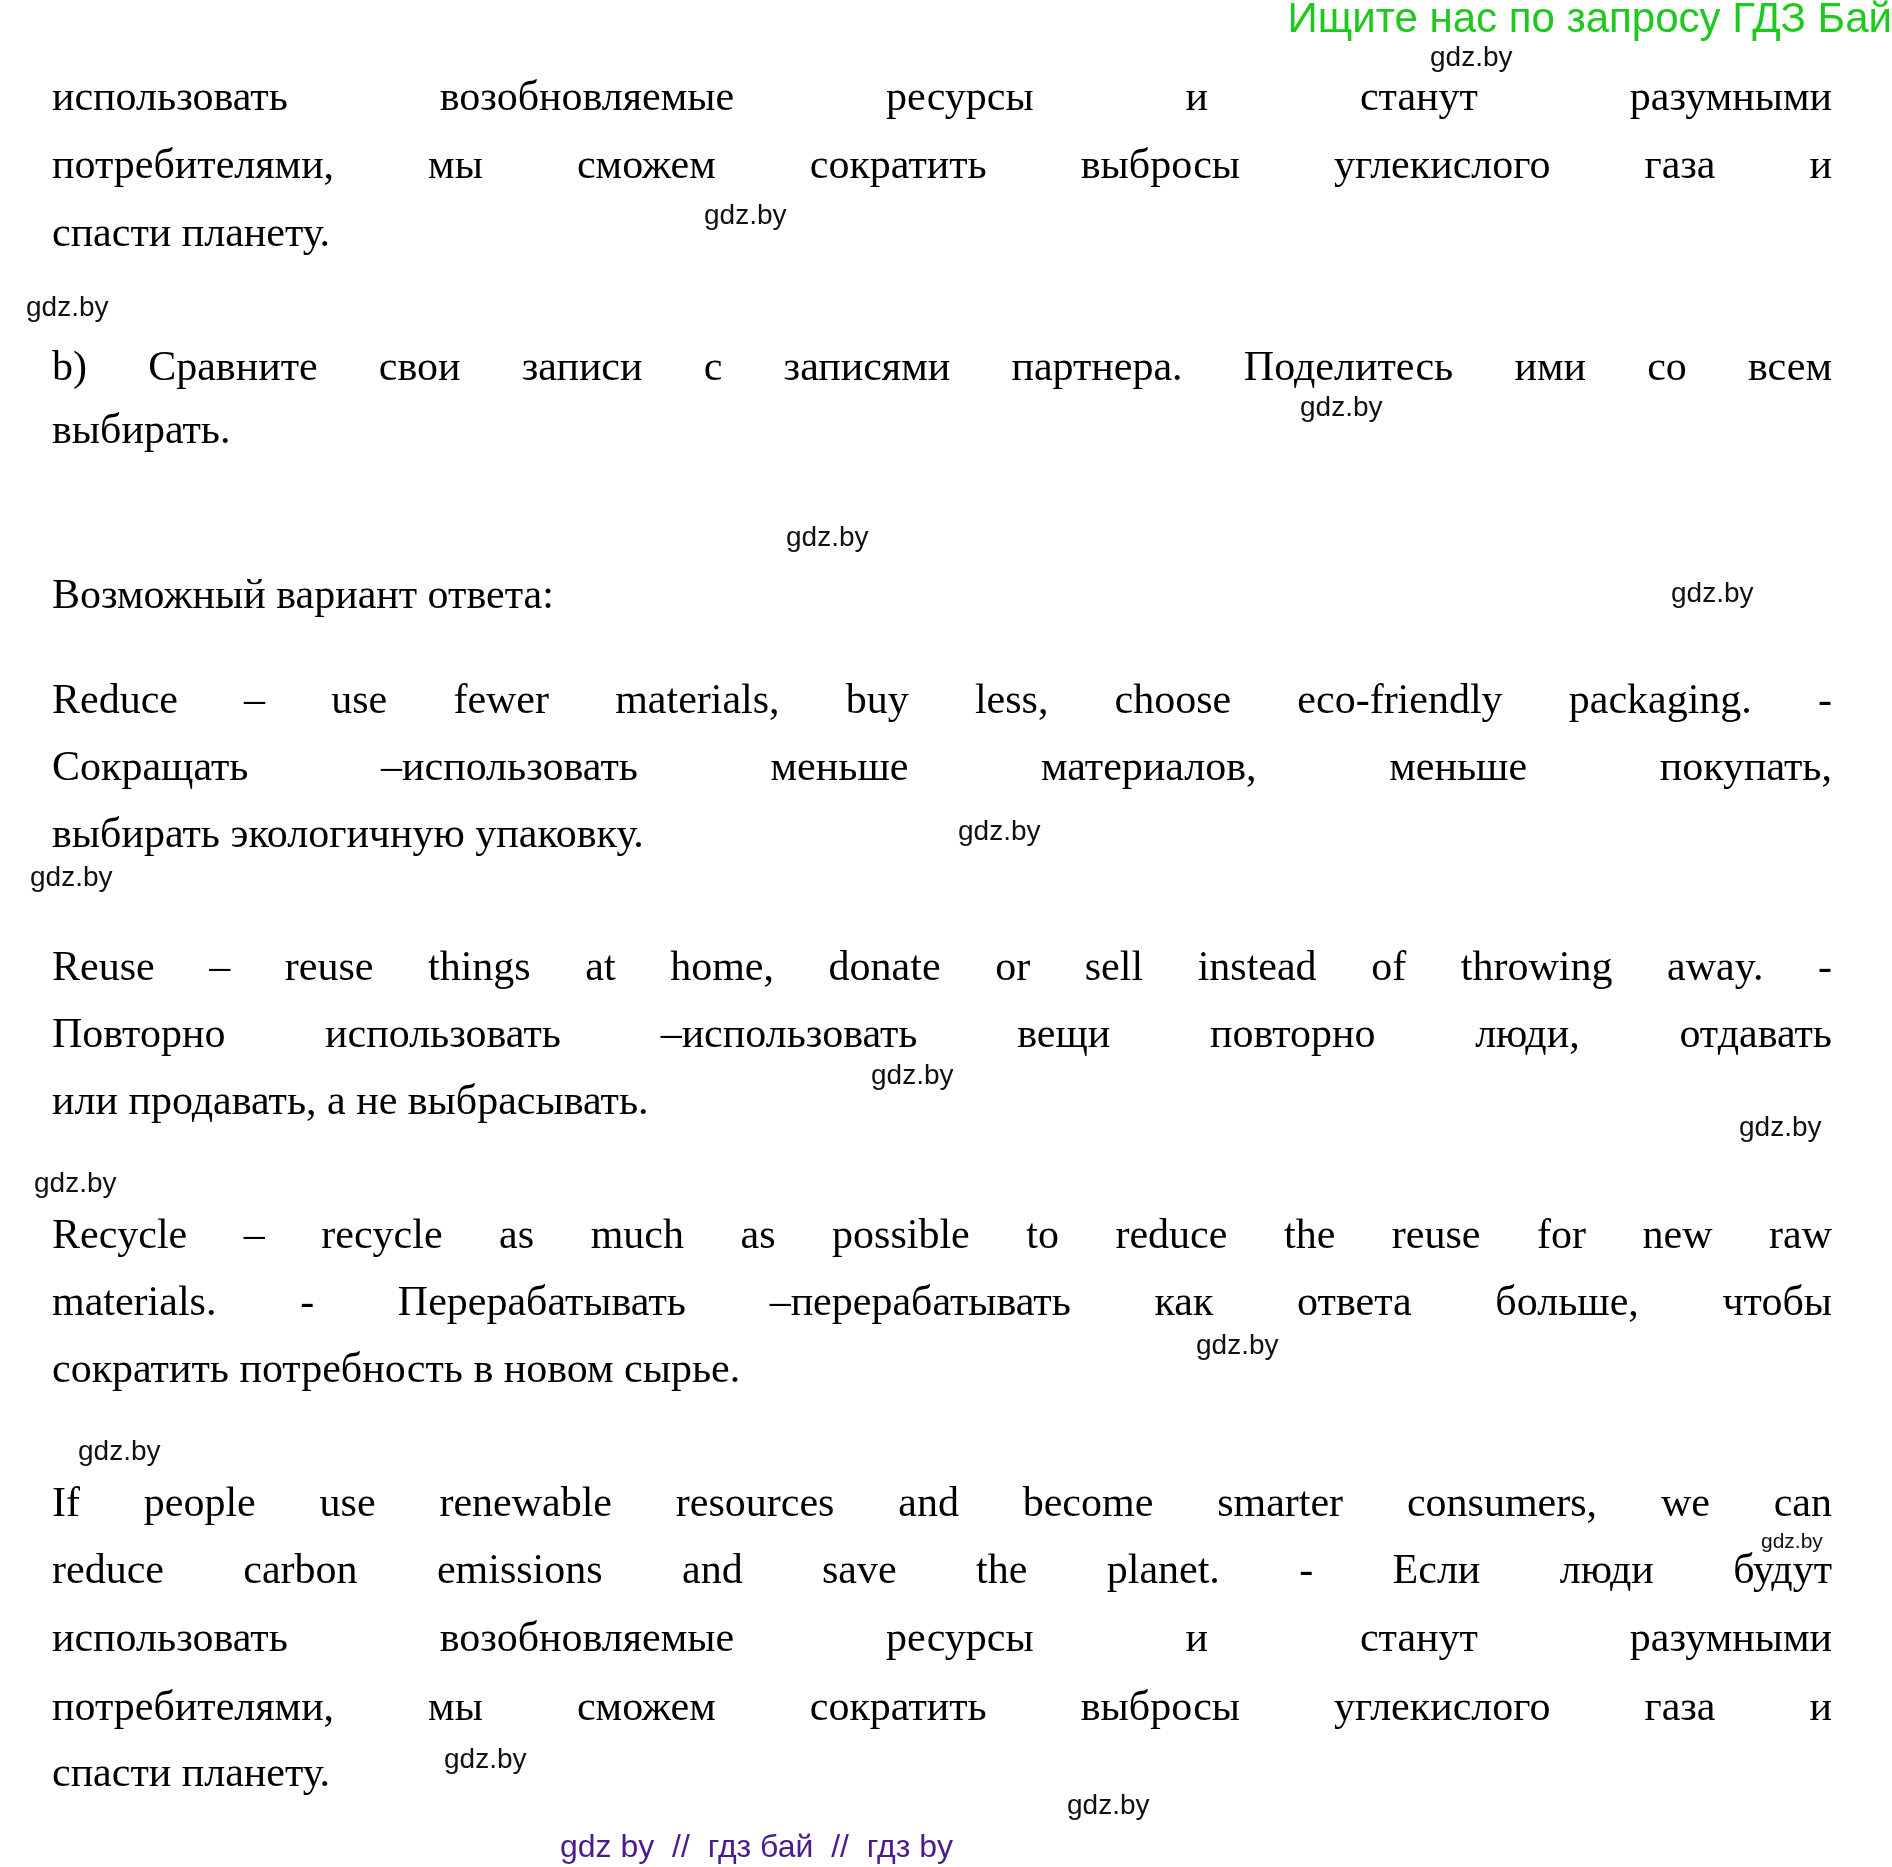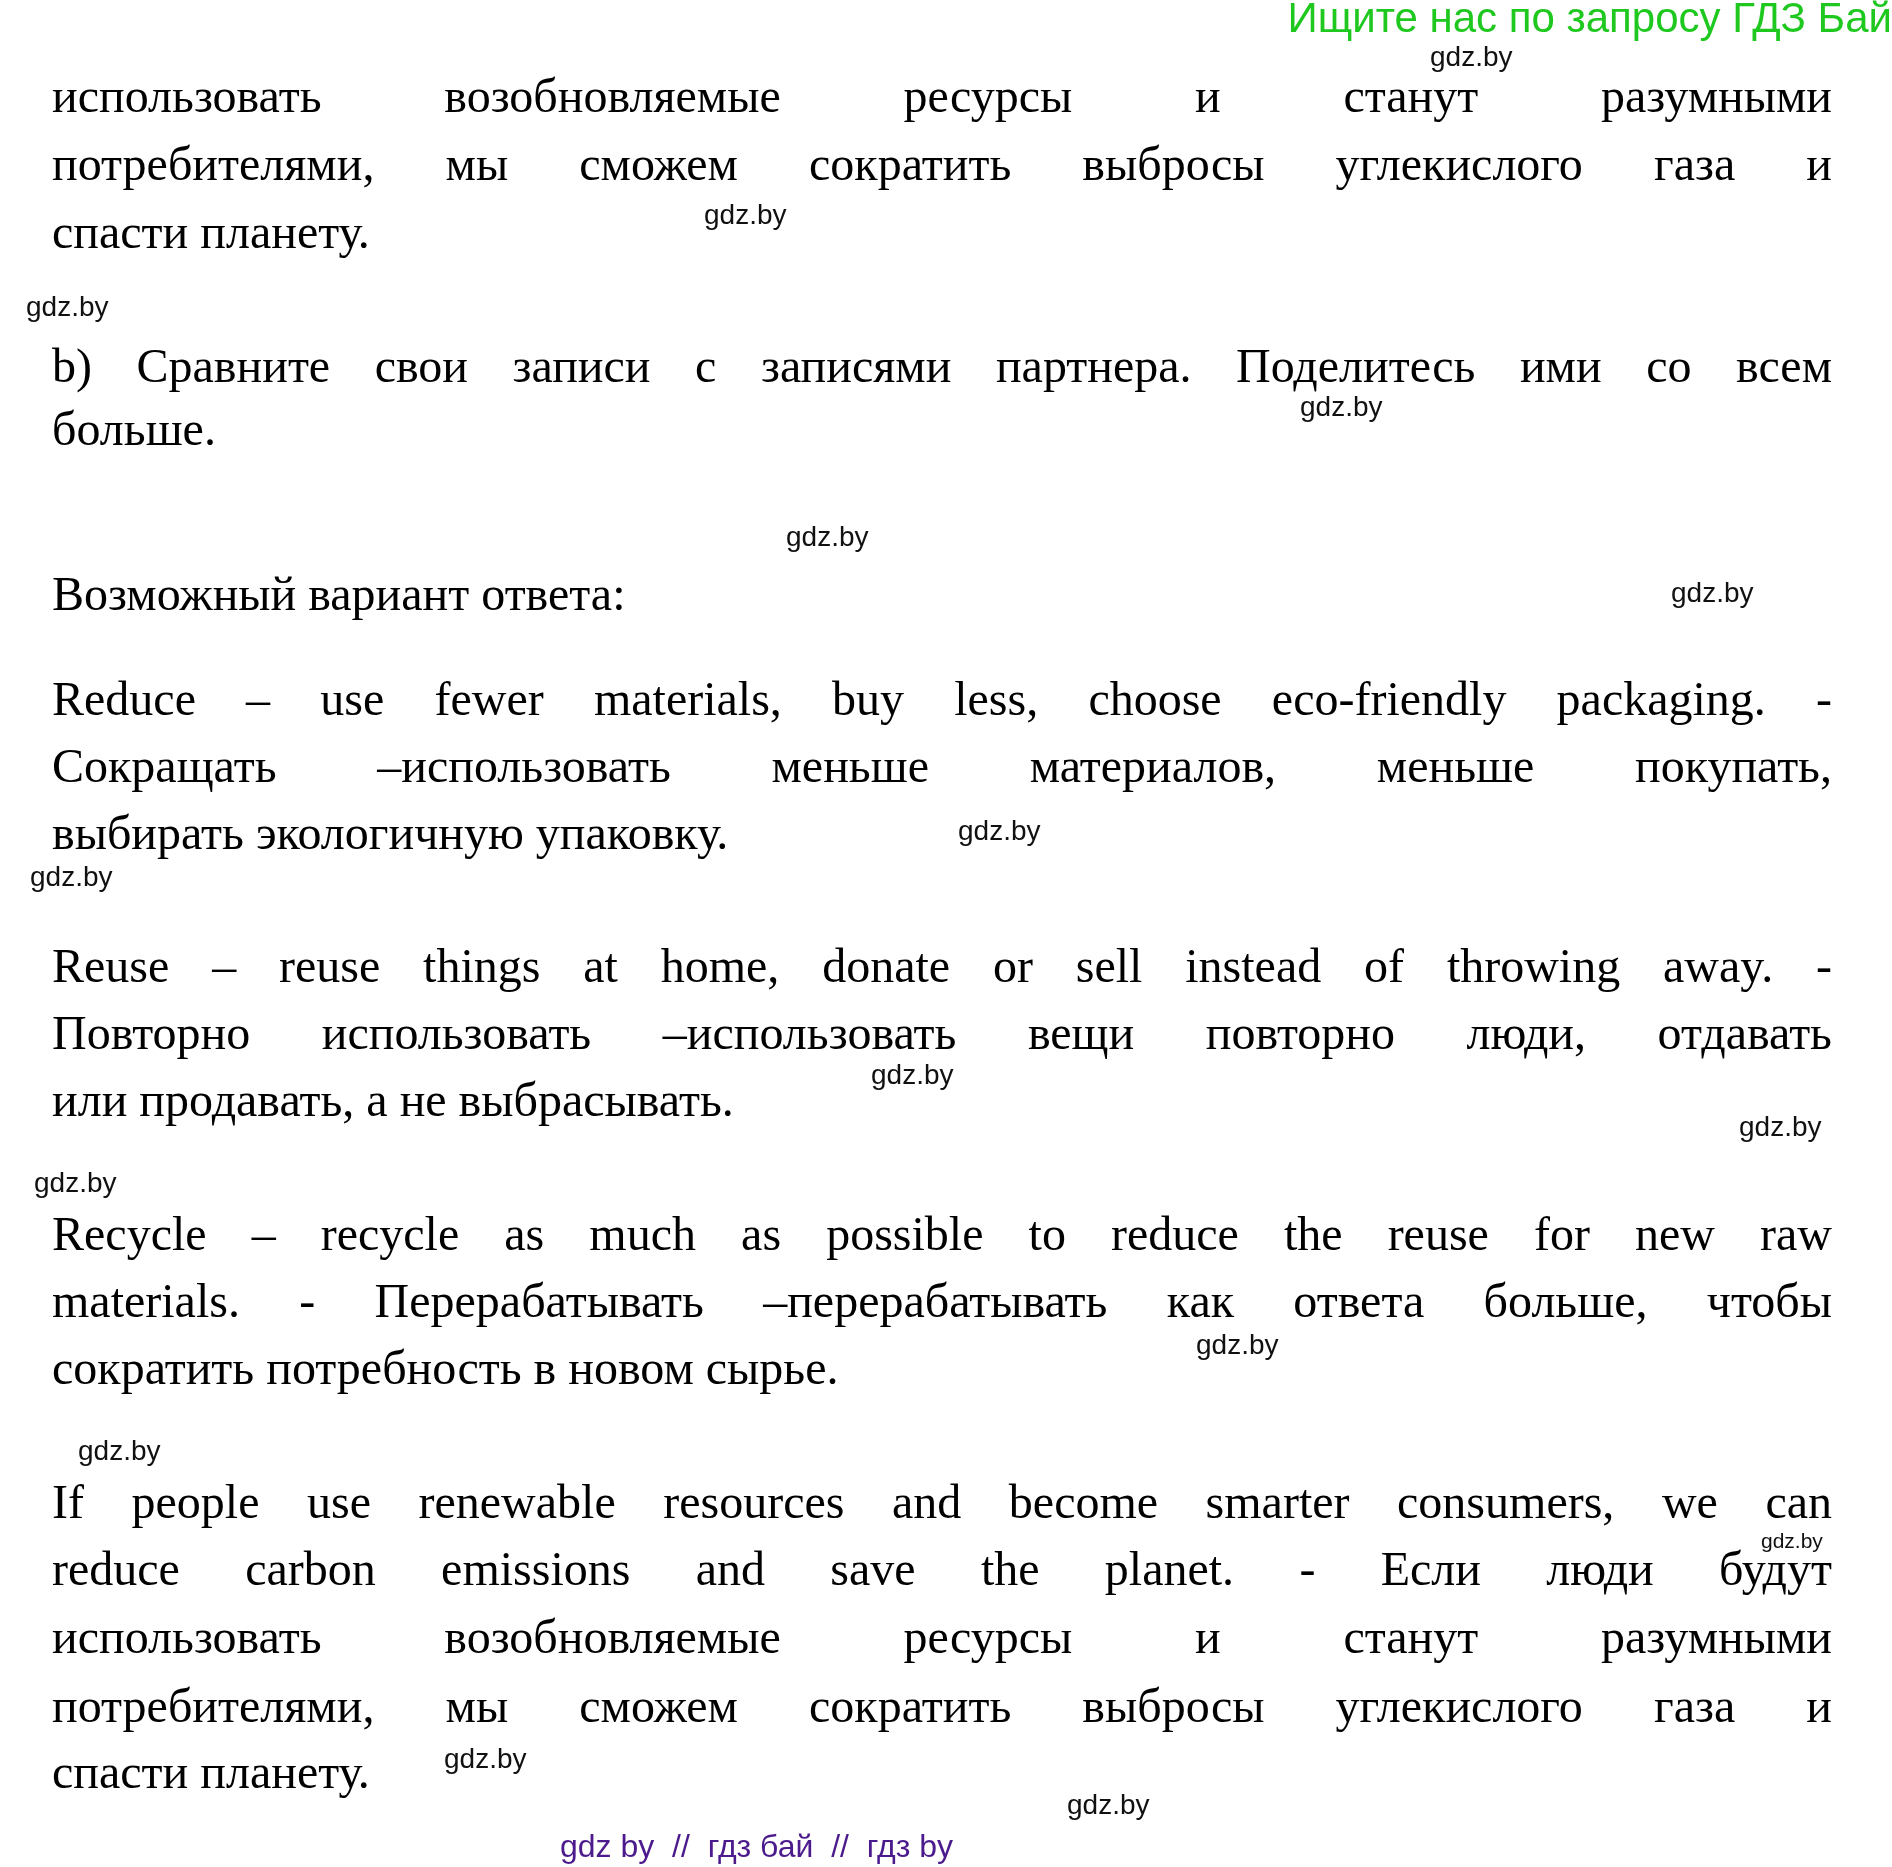--- a/index.html
+++ b/index.html
@@ -4,21 +4,21 @@
 <style>
   html, body { margin: 0; padding: 0; background: #ffffff; }
   body { width: 1892px; height: 1867px; position: relative; overflow: hidden; }
   .header {
     position: absolute; left: 0; top: 0; width: 1892px; text-align: right;
     font-family: "Liberation Sans", sans-serif; font-size: 42px; line-height: 36px;
     color: #1ec81e;
   }
   .line {
     position: absolute; left: 52px; width: 1780px;
-    font-family: "Liberation Serif", serif; font-size: 48px; line-height: 68px; height: 68px;
+    font-family: "Liberation Serif", serif; font-size: 42px; line-height: 68px; height: 68px;
     color: #000; white-space: nowrap; overflow: visible;
   }
   .line.j { text-align: justify; text-align-last: justify; white-space: normal; }
   .wm {
     position: absolute; font-family: "Liberation Sans", sans-serif; font-size: 28px;
     line-height: 30px; color: #111; white-space: nowrap;
   }
   .wm.small { font-size: 21px; line-height: 22px; }
   .footer {
     position: absolute; left: 0; top: 1828px; width: 1513px; text-align: center;
@@ -29,21 +29,21 @@
 </head>
 <body>
 
 <div class="header">Ищите нас по запросу ГДЗ Бай</div>
 
 <div class="line j" style="top:62px">использовать возобновляемые ресурсы и станут разумными</div>
 <div class="line j" style="top:130px">потребителями, мы сможем сократить выбросы углекислого газа и</div>
 <div class="line" style="top:198px">спасти планету.</div>
 
 <div class="line j" style="top:332px">b) Сравните свои записи с записями партнера. Поделитесь ими со всем</div>
-<div class="line" style="top:395px">больше.</div>
+<div class="line" style="top:395px">выбирать.</div>
 
 <div class="line" style="top:560px">Возможный вариант ответа:</div>
 
 <div class="line j" style="top:665px">Reduce – use fewer materials, buy less, choose eco-friendly packaging. -</div>
 <div class="line j" style="top:732px">Сокращать –использовать меньше материалов, меньше покупать,</div>
 <div class="line" style="top:799px">выбирать экологичную упаковку.</div>
 
 <div class="line j" style="top:932px">Reuse – reuse things at home, donate or sell instead of throwing away. -</div>
 <div class="line j" style="top:999px">Повторно использовать –использовать вещи повторно люди, отдавать</div>
 <div class="line" style="top:1066px">или продавать, а не выбрасывать.</div>

